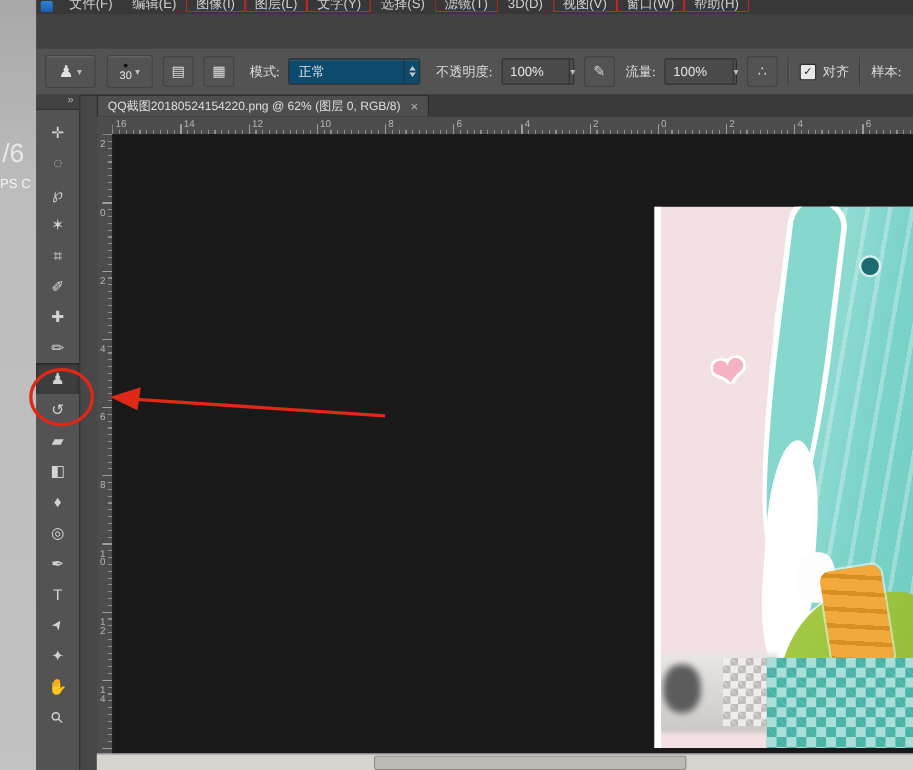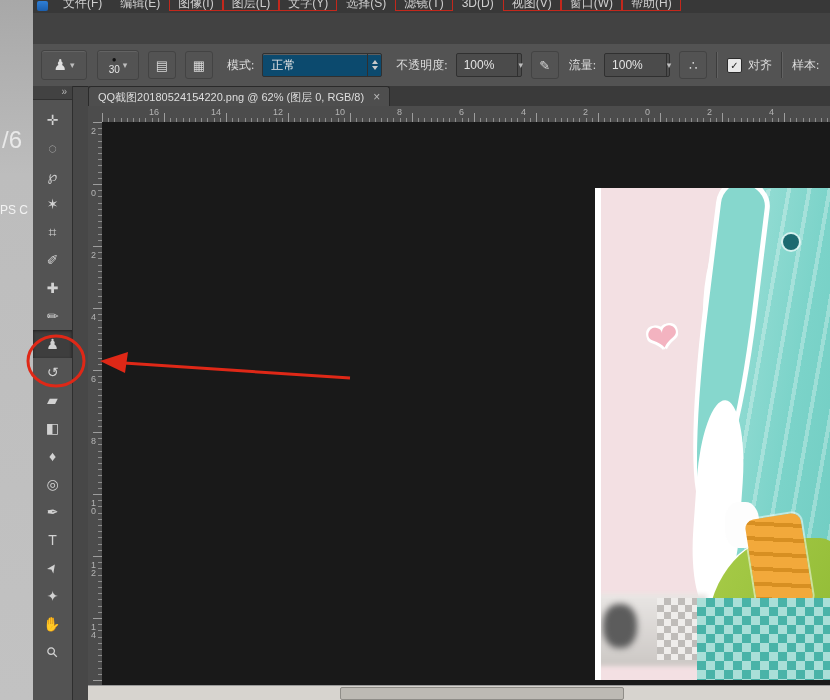--- a/index.html
+++ b/index.html
@@ -5,21 +5,21 @@
   html,body{margin:0;padding:0;}
   body{
     width:830px;height:700px;position:relative;overflow:hidden;
     background:#b9b9b9;
     font-family:"Liberation Sans","DejaVu Sans",sans-serif;
     -webkit-user-select:none;user-select:none;
   }
   
   .left-bg{position:absolute;left:0;top:0;width:33px;height:700px;background:linear-gradient(#a8a8a8,#bdbdbd 25%,#c2c2c2);}
   .left-bg .t1{position:absolute;left:2px;top:126px;font-size:24px;color:#e9e9e9;}
-  .left-bg .t2{position:absolute;left:0px;top:160px;font-size:12px;color:#f3f3f3;margin-top:43px;}
+  .left-bg .t2{position:absolute;left:0px;top:160px;font-size:12px;color:#f3f3f3;}
 
   .app{position:absolute;left:33px;top:0;width:797px;height:700px;background:#474747;}
 
   
   .menu-bar{position:absolute;left:0;top:0;width:100%;height:13px;background:#383838;overflow:hidden;display:flex;align-items:flex-start;}
   .app-icon{width:11px;height:10px;margin:1px 6px 0 4px;background:linear-gradient(#2f7fd6,#1b5fae);border-radius:2px;flex:none;}
   .menu-item{flex:none;font-size:12px;color:#cfcfcf;line-height:16px;margin-top:-5px;padding:0 9px;white-space:nowrap;}
   .menu-item.red-mark{box-shadow:inset 0 0 0 1px #c3281c;}
 
   .top-spacer{position:absolute;left:0;top:13px;width:100%;height:31px;background:#424242;border-bottom:1px solid #2b2b2b;}
@@ -63,21 +63,21 @@
   
   .docwin{position:absolute;left:55px;top:86px;right:0;bottom:0;}
   .tab-strip{position:absolute;left:0;top:0;right:0;height:20px;background:#3a3a3a;border-bottom:1px solid #2a2a2a;display:flex;}
   .doc-tab{flex:none;max-width:360px;background:#4e4e4e;border:1px solid #2a2a2a;border-bottom:none;border-radius:3px 3px 0 0;color:#dedede;font-size:11px;line-height:18px;padding:0 9px;display:flex;align-items:center;gap:9px;white-space:nowrap;overflow:hidden;}
   .doc-tab .close{color:#b9b9b9;font-size:12px;}
 
   .ruler-corner{position:absolute;left:0;top:20px;width:14px;height:16px;background:#4c4c4c;border-right:1px solid #303030;border-bottom:1px solid #303030;}
   .h-ruler{position:absolute;left:14px;top:20px;right:0;height:16px;background:#4c4c4c;border-bottom:1px solid #303030;overflow:hidden;}
   .h-ruler .ticks-minor{position:absolute;left:0;right:0;bottom:0;height:4px;background:repeating-linear-gradient(90deg,#8d8d8d 0 1px,transparent 1px 6.2px);}
   .h-ruler .ticks-major{position:absolute;left:0;right:0;bottom:0;height:9px;background:repeating-linear-gradient(90deg,#9d9d9d 0 1px,transparent 1px 62px);}
-  .hnum{position:absolute;top:1px;font-size:9px;color:#b4b4b4;margin-left:44px;}
+  .hnum{position:absolute;top:1px;font-size:9px;color:#b4b4b4;}
   .v-ruler{position:absolute;left:0;top:36px;width:14px;bottom:14px;background:#4c4c4c;border-right:1px solid #303030;overflow:hidden;}
   .v-ruler .ticks-minor{position:absolute;top:0;bottom:0;right:0;width:4px;background:repeating-linear-gradient(180deg,#8d8d8d 0 1px,transparent 1px 6.2px);}
   .v-ruler .ticks-major{position:absolute;top:0;bottom:0;right:0;width:9px;background:repeating-linear-gradient(180deg,#9d9d9d 0 1px,transparent 1px 62px);}
   .vnum{position:absolute;left:1px;width:9px;font-size:9px;line-height:8px;color:#b4b4b4;text-align:center;word-break:break-all;}
 
   .canvas{position:absolute;left:14px;top:36px;right:0;bottom:14px;background:#191919;overflow:hidden;}
 
   
   .art{position:absolute;left:493px;top:66px;width:235px;height:492px;background:#f3e0e3;border-left:6px solid #ffffff;overflow:hidden;}
   .art *{position:absolute;}

